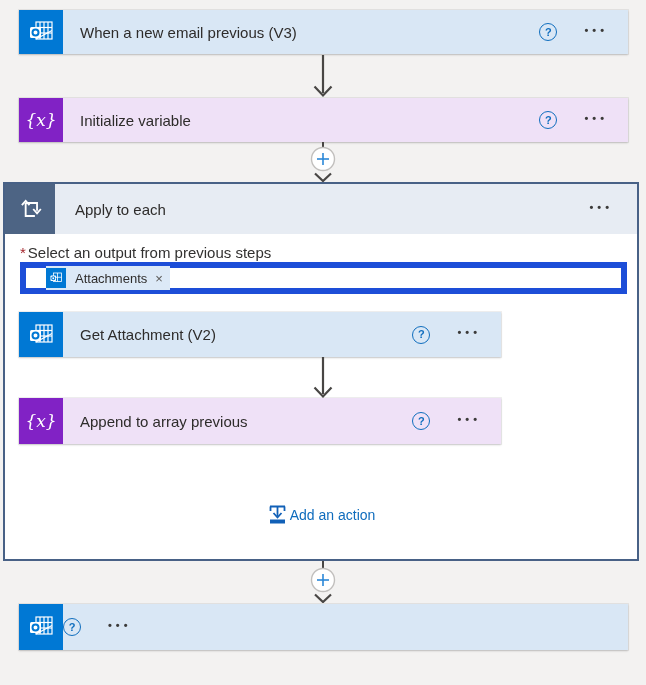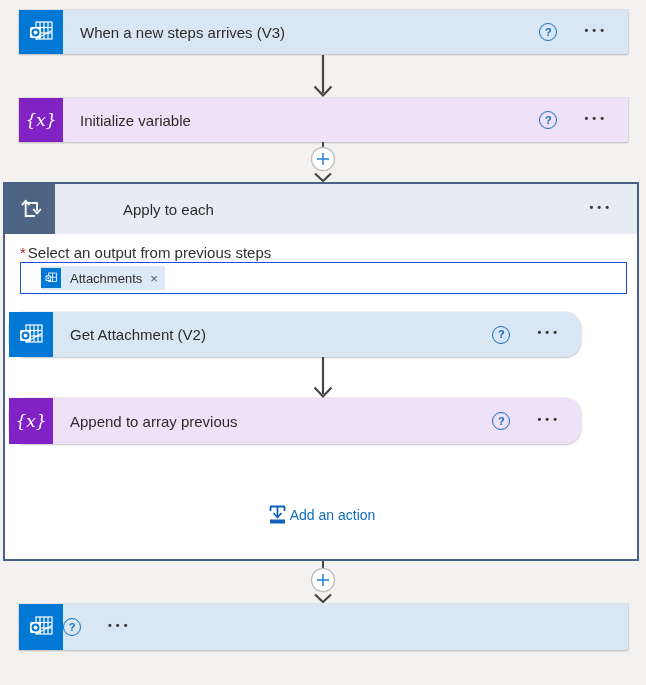--- a/index.html
+++ b/index.html
@@ -56,55 +56,54 @@
   .connector{position:absolute;}
 
   
   .scope{
     position:absolute;left:3px;top:182px;width:636px;height:379px;
     background:#FFFFFF;border:2px solid #486186;box-sizing:border-box;
   }
   .scope-header{
     height:50px;display:flex;align-items:stretch;background:#E7ECF3;
     cursor:pointer;
-    gap:48px;
   }
   .scope-header-icon{
     width:50px;flex:0 0 50px;background:#4D6484;
     display:flex;align-items:center;justify-content:center;
   }
   .scope-title{
     flex:1;display:flex;align-items:center;padding-left:20px;
     font-size:15px;color:#2E2C2B;
   }
   .scope-more{display:flex;align-items:center;padding-right:24px;}
 
   .scope-label{
     position:absolute;left:15px;top:60px;font-size:15px;color:#323130;
   }
   .required-mark{color:#A4262C;margin-right:2px;}
   .token-input{
     position:absolute;left:15px;top:78px;width:607px;height:32px;
-    background:#fff;border:1px solid #1d4ed8;box-sizing:border-box;
+    background:#fff;border:6px solid #1d4ed8;box-sizing:border-box;
     display:flex;align-items:center;padding-left:20px;cursor:text;
   }
   .token-pill{
     display:flex;align-items:center;height:24px;background:#DCE9F7;
     padding-right:7px;cursor:default;
   }
   .token-pill .mini-icon{
     width:20px;height:20px;background:#0078D4;flex:0 0 20px;
     display:flex;align-items:center;justify-content:center;margin-right:9px;
   }
   .token-label{font-size:13px;color:#2E2C2B;}
   .token-close{
     margin-left:8px;font-size:13px;color:#5A5856;cursor:pointer;line-height:1;
   }
 
-  .inner-card{left:4px;width:572px;height:45px;border-radius:16px;}
+  .inner-card{left:14px;width:482px;height:45px;}
 
   .add-action-row{
     position:absolute;left:0;right:0;top:320px;
     display:flex;align-items:center;justify-content:center;gap:2px;
     cursor:pointer;
   }
   .add-action-label{font-size:14px;color:#0F6CBD;}
 </style>
 </head>
 <body>
@@ -120,21 +119,21 @@
             <line x1="17" y1="4" x2="17" y2="21"></line>
             <line x1="21" y1="4" x2="21" y2="21"></line>
           <line x1="9" y1="9.5" x2="25" y2="9.5"></line>
             <line x1="9" y1="15" x2="25" y2="15"></line>
           <path d="M9 21 L25 12.5"></path>
         </g>
         <rect x="3" y="9" width="11" height="11" rx="1.5" fill="#fff"></rect>
         <circle cx="8.5" cy="14.5" r="3" fill="none" stroke="#0078D4" stroke-width="2"></circle>
       </svg>
     </div>
-    <div class="card-title">When a new steps arrives (V3)</div>
+    <div class="card-title">When a new email previous (V3)</div>
     <div class="card-right">
       <div class="help-icon">?</div>
       <div class="more-icon">•••</div>
     </div>
   </div>
 
   <svg class="connector" style="left:311px;top:55px;" width="24" height="44" viewBox="0 0 24 44">
     <line x1="12" y1="0" x2="12" y2="38" stroke="#484644" stroke-width="2.2"></line>
     <path d="M3.5 31.5 L12 40.5 L20.5 31.5" fill="none" stroke="#484644" stroke-width="2.2"></path>
   </svg>

